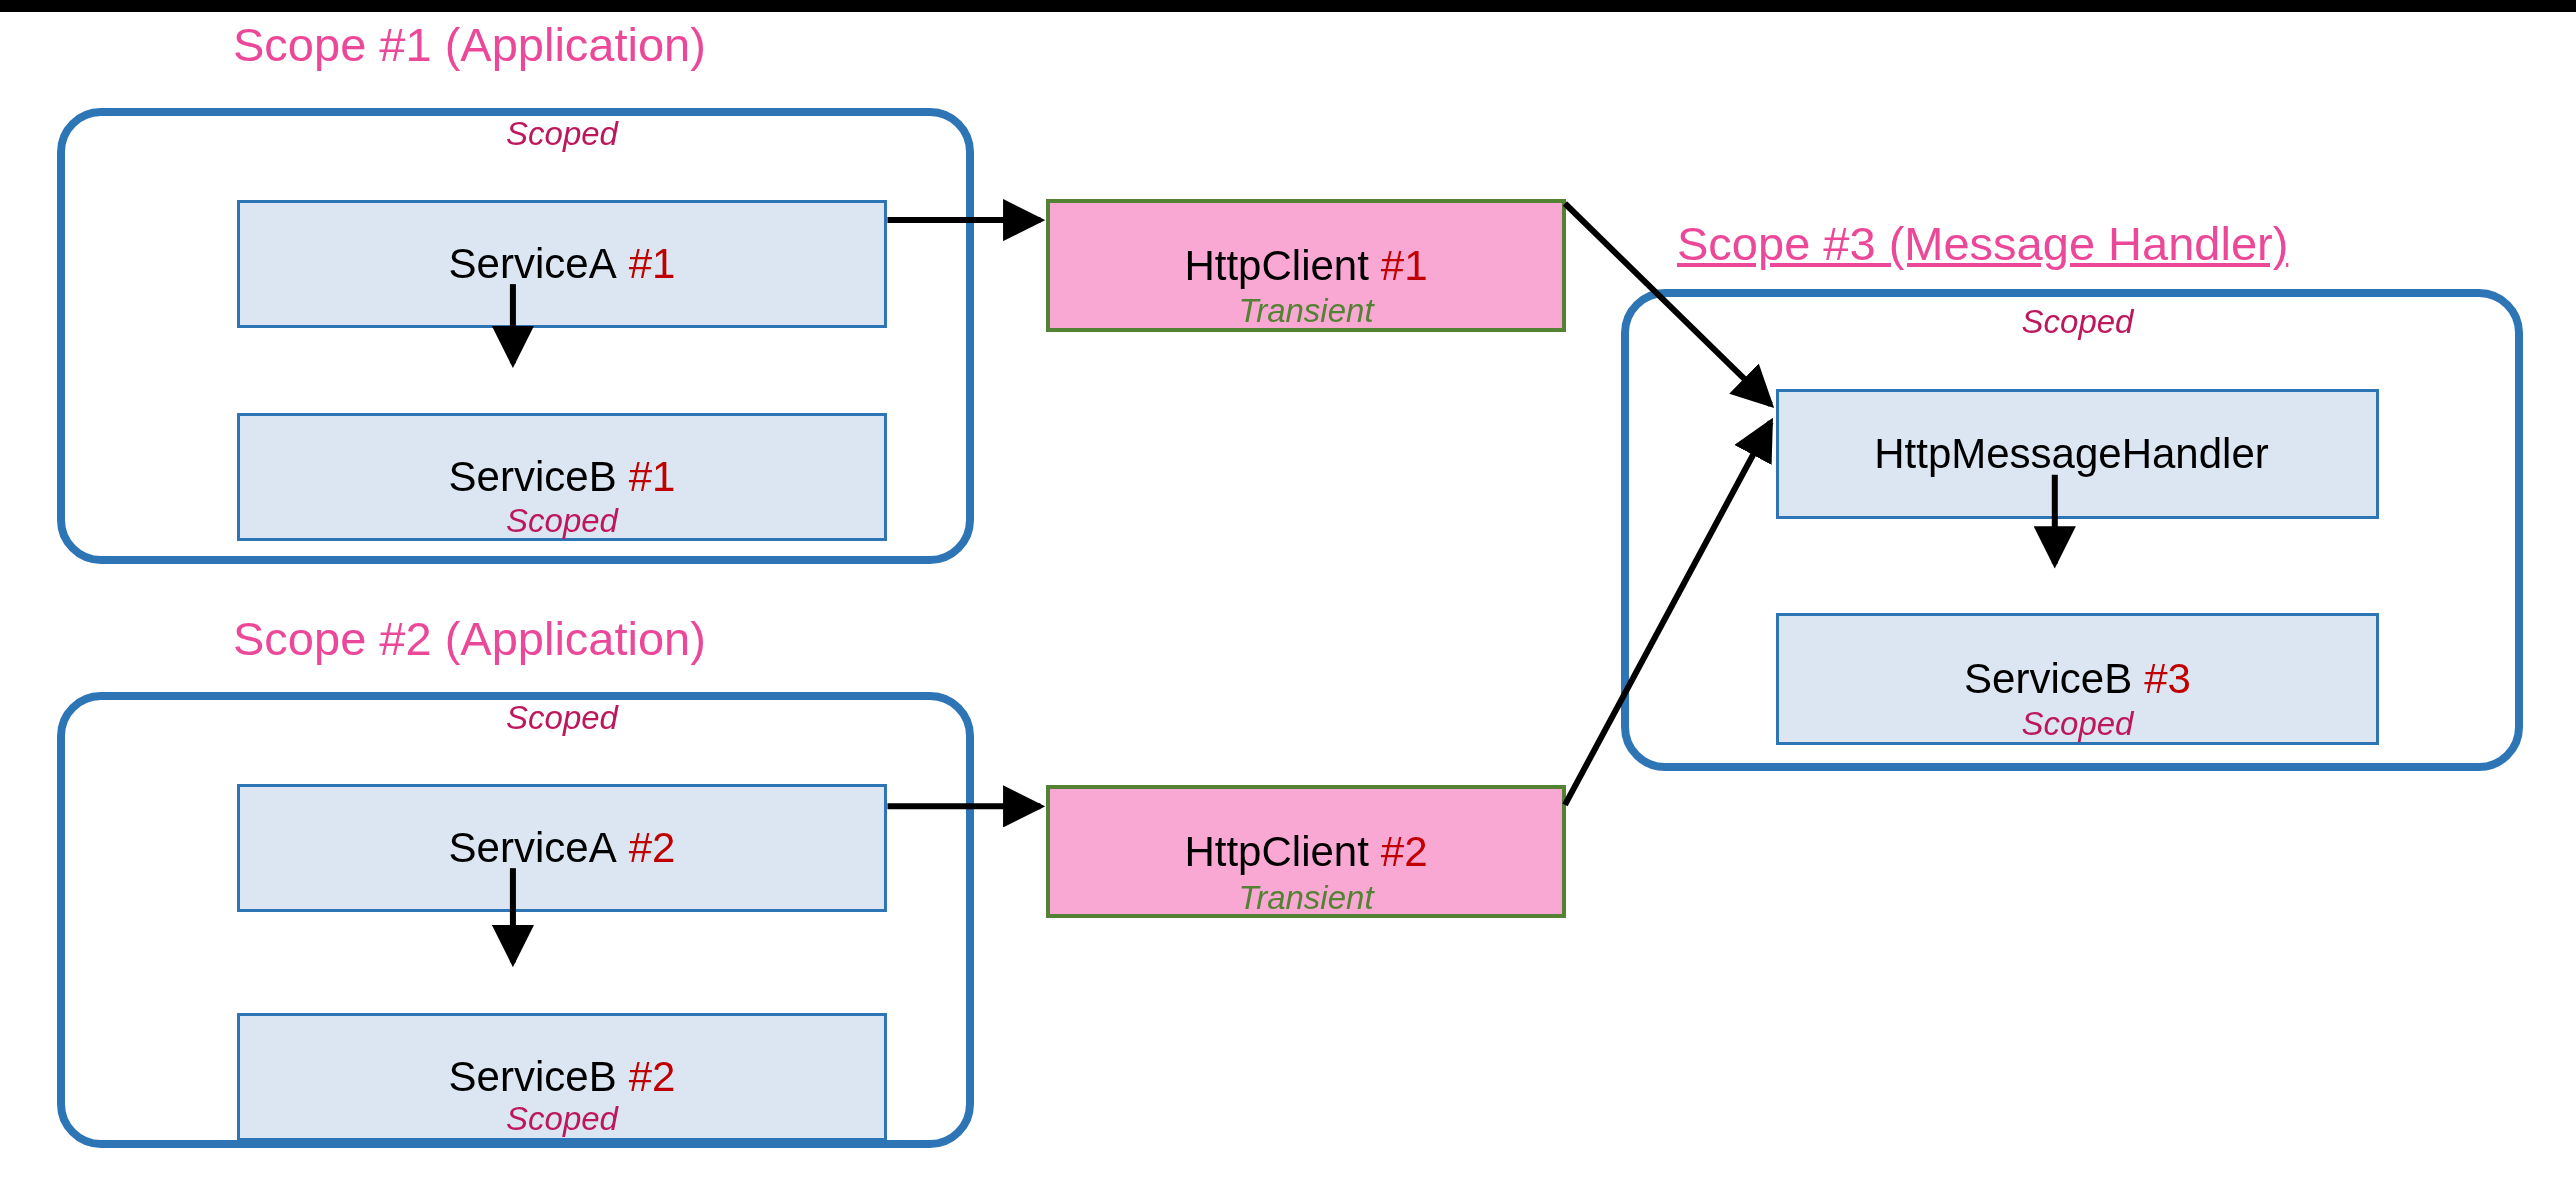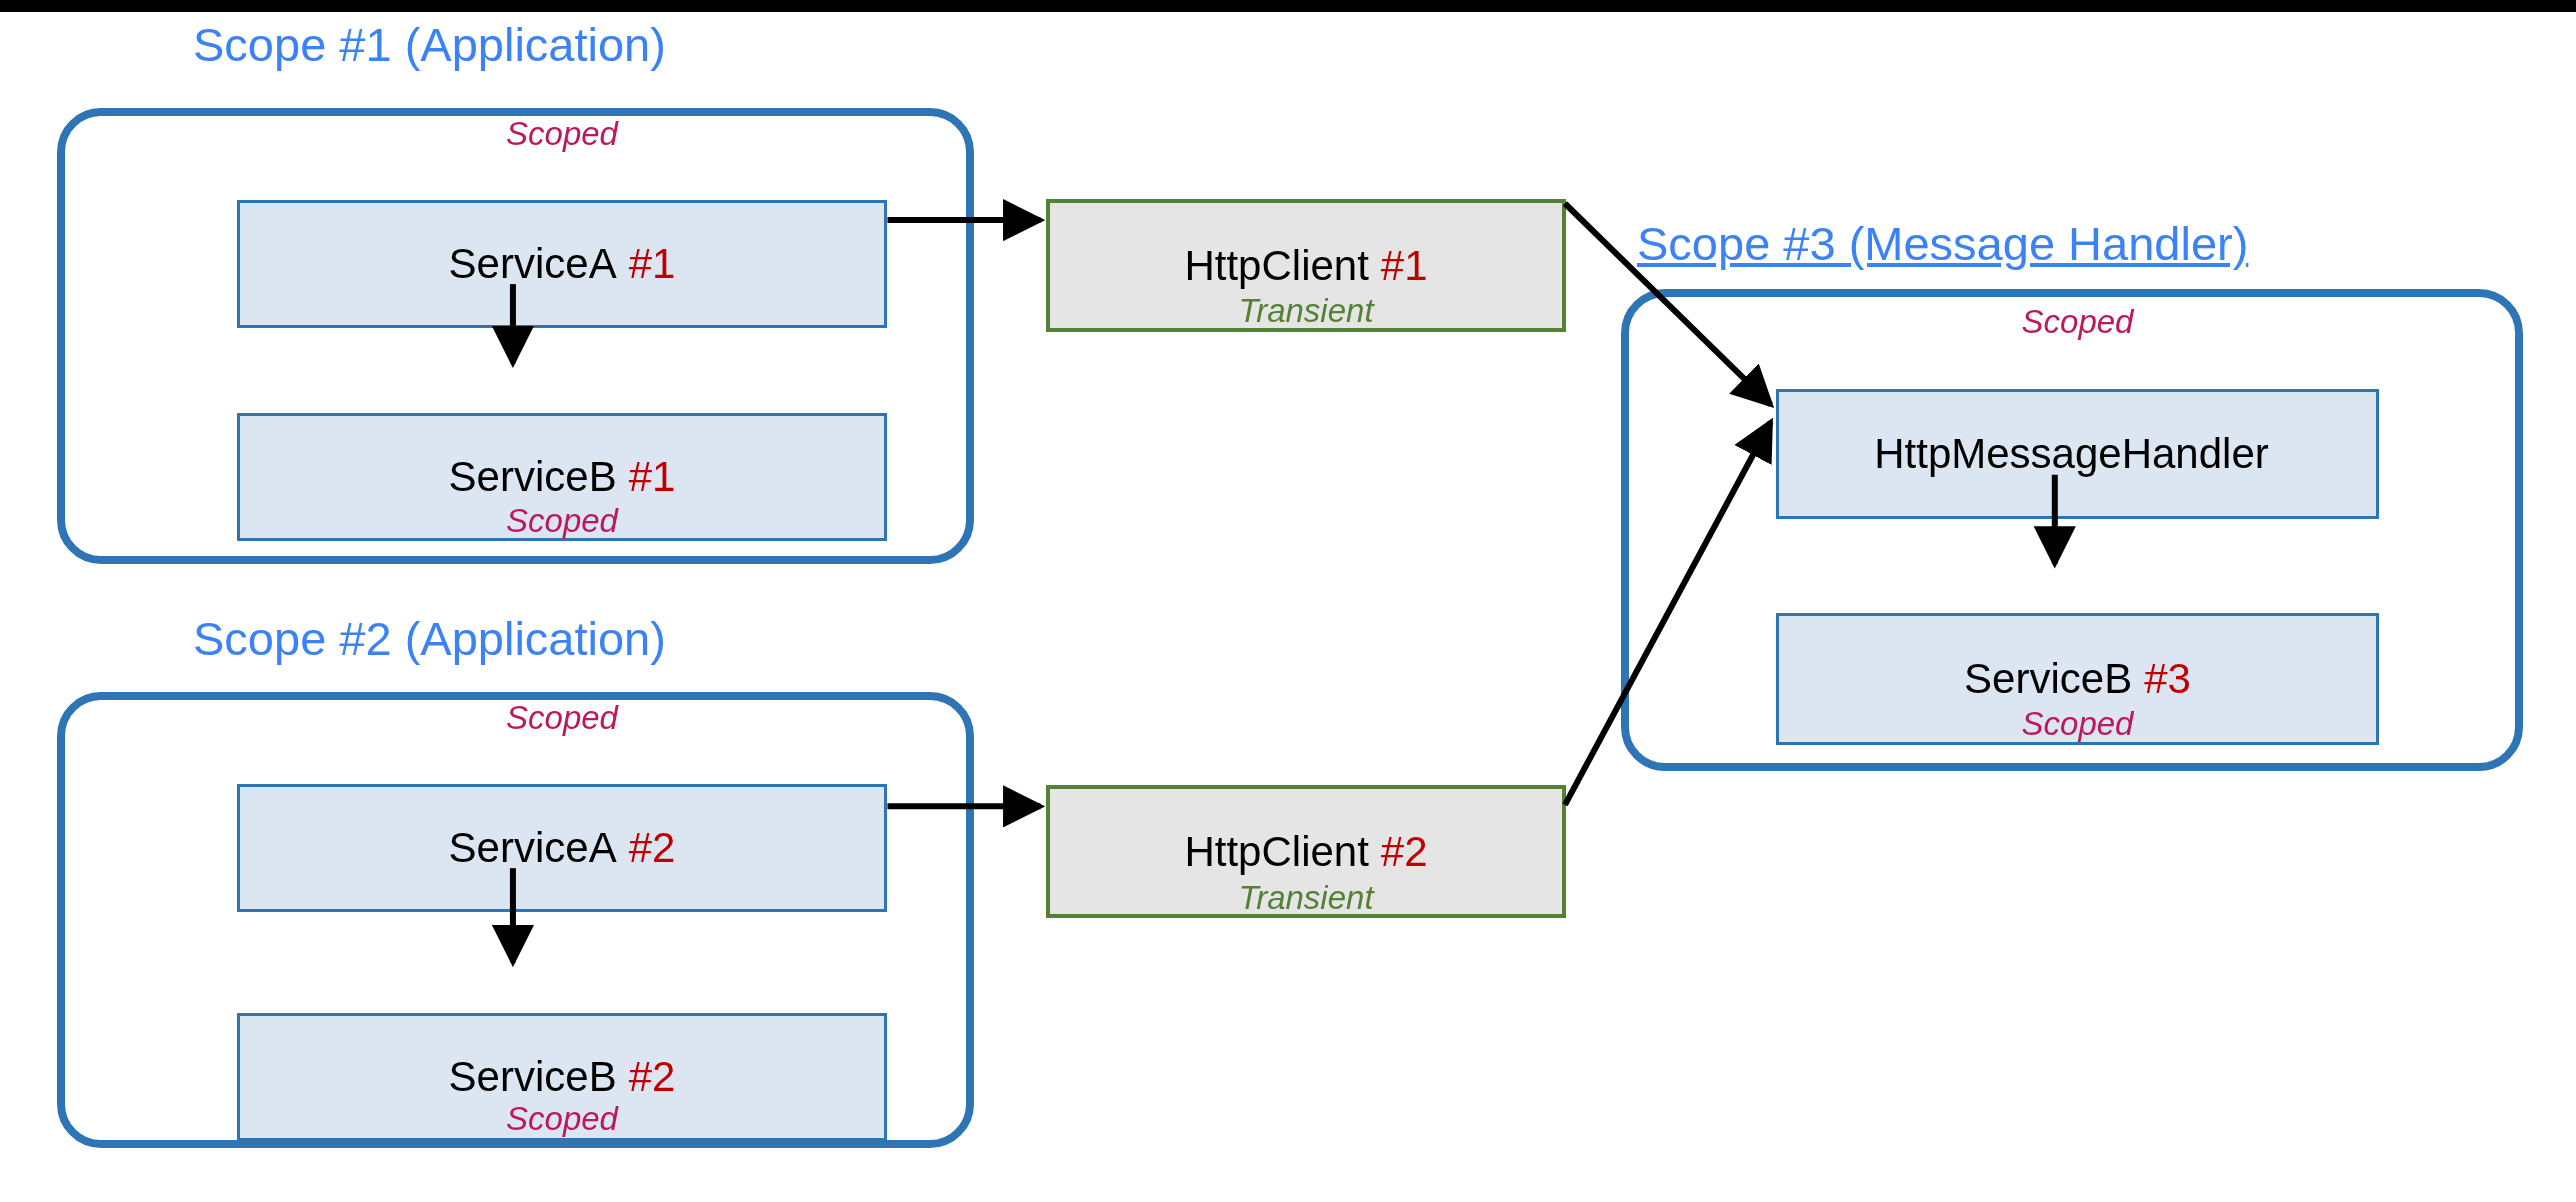--- a/index.html
+++ b/index.html
@@ -30,25 +30,26 @@
   .scope {
     position: absolute;
     border: 8.3px solid #2e75b6;
     border-radius: 44px;
     box-sizing: border-box;
     background: transparent;
   }
   
   .scope-title {
     position: absolute;
-    color: #3b82f6;
+    color: #ec4899;
     font-size: 47px;
     font-weight: 400;
     white-space: nowrap;
     line-height: 1;
+    margin-left: 40px;
   }
   
   .lifetime {
     position: absolute;
     font-style: italic;
     font-size: 33px;
     white-space: nowrap;
     line-height: 1;
     text-align: center;
   }
@@ -66,21 +67,21 @@
     line-height: 1;
     white-space: nowrap;
     margin-top: 44px;
   }
   .node.blue {
     background: #dce6f2;
     border: 3.8px solid #2e75b6;
     color: #000000;
   }
   .node.green {
-    background: #e5e5e5;
+    background: #f9a8d4;
     border: 4.5px solid #548235;
     color: #000000;
   }
   .node .name { color: #000000; }
   .node .idx  { color: #c00000; margin-left: 12px; }
 
   svg.edges {
     position: absolute;
     left: 0;
     top: 0;

